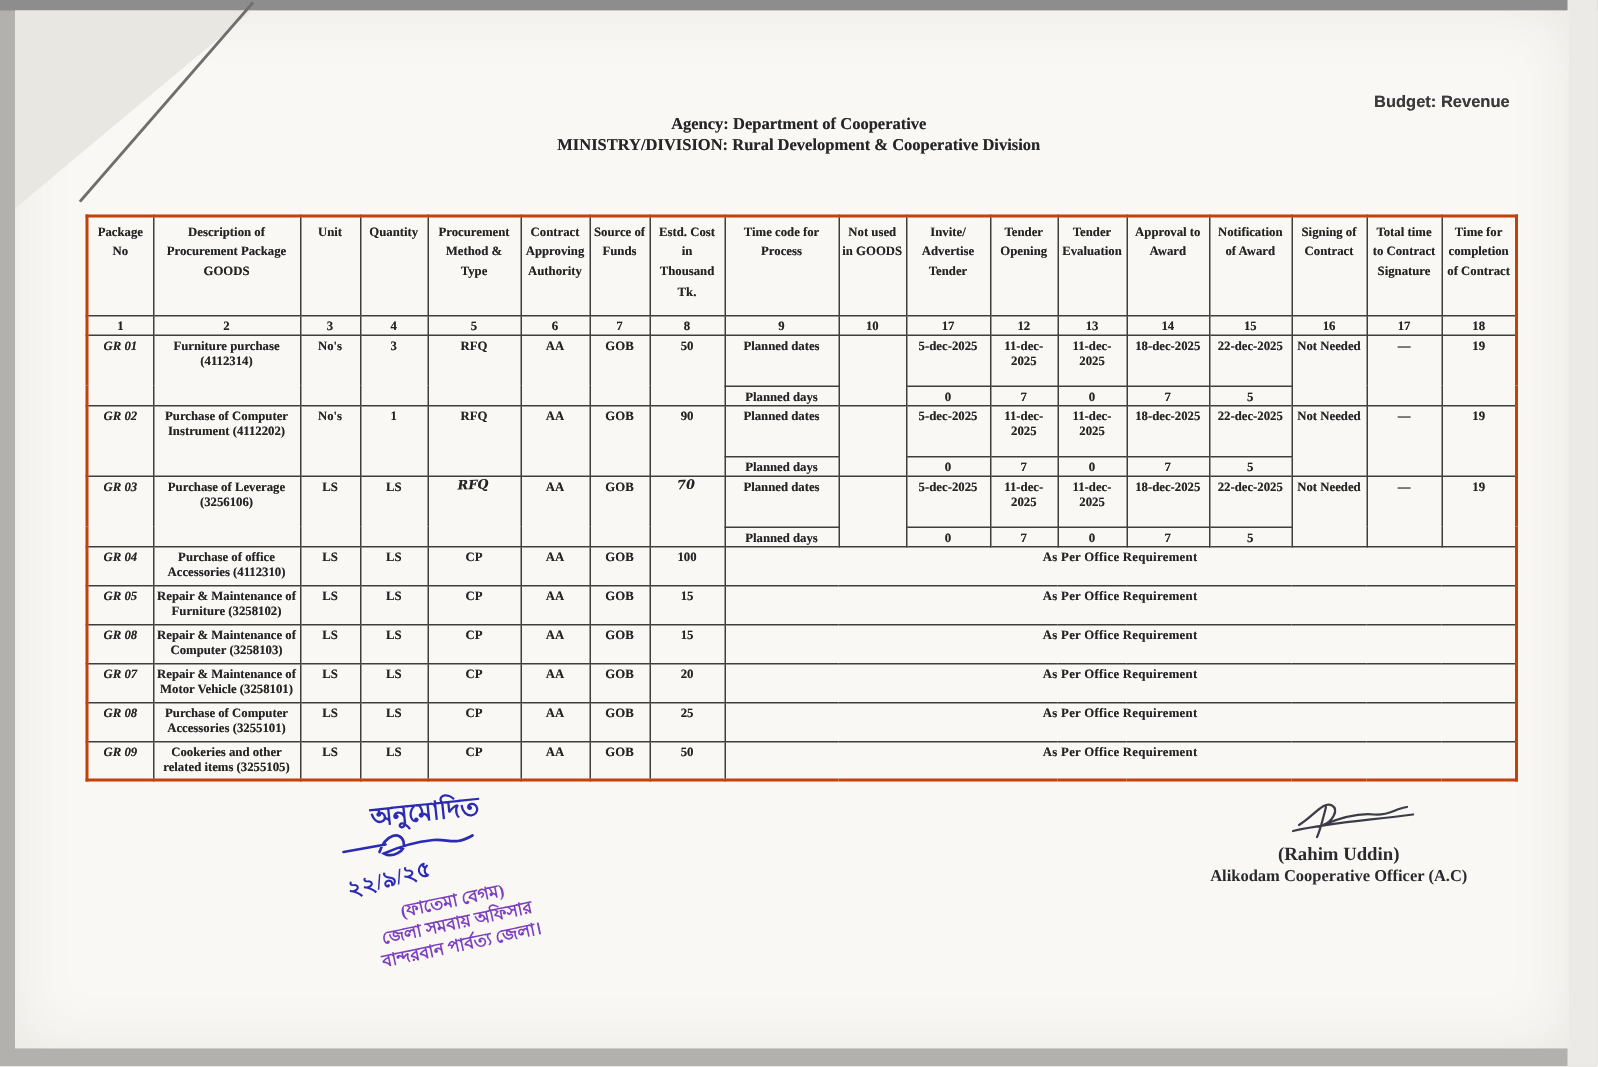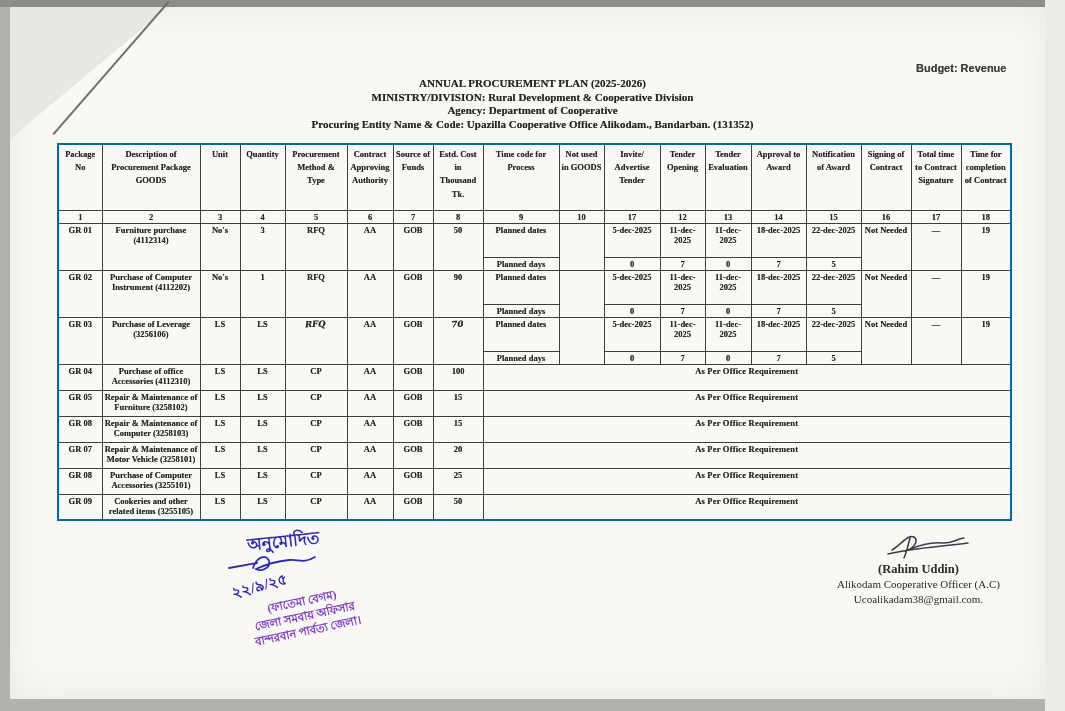--- a/index.html
+++ b/index.html
@@ -26,73 +26,71 @@
   }
   .doc-text { color:#262626; text-shadow:0 0 .4px rgba(20,20,20,.55); }
 
   .budget { position:absolute; left:897px; top:62px; font-family:"Liberation Sans", sans-serif;
     font-weight:bold; font-size:11px; color:#3a3a3a;padding-left:19px; }
   .doc-header { position:absolute; left:110px; top:77px; width:845px; text-align:center;
     font-weight:bold; font-size:11px; line-height:13.5px; }
 
   table.plan { position:absolute; left:57px; top:143px; width:953px;
     border-collapse:collapse; table-layout:fixed;
-    border:2px solid #0369a1; }
+    border:2px solid #c2410c; }
   table.plan th, table.plan td {
     border:1px solid #3f3e3c; font-weight:bold; color:#242424;
     font-size:8.5px; padding:1px 2px; text-align:center; vertical-align:top;
     overflow:hidden; text-shadow:0 0 .4px rgba(20,20,20,.5);
   }
   col.c1{width:44px} col.c2{width:98px} col.c3{width:40px} col.c4{width:45px}
   col.c5{width:62px} col.c6{width:46px} col.c7{width:40px} col.c8{width:50px}
   col.c9{width:76px} col.c10{width:45px} col.c11{width:56px} col.c12{width:45px}
   col.c13{width:46px} col.c14{width:55px} col.c15{width:55px} col.c16{width:50px}
   col.c17{width:50px} col.c18{width:50px}
   tr.h-labels { height:66px; } tr.h-labels th { line-height:1.55; padding-top:3px; }
   tr.h-numbers { height:13px; } tr.h-numbers th { vertical-align:middle; padding:0; }
   tr.dates-row { height:34px; } tr.days-row { height:13px; } tr.single-row { height:26px; }
   td.lbl { text-align:left; padding-left:4px; }
   td.desc { line-height:1.18; }
   td.note { vertical-align:middle; font-size:9px; letter-spacing:.2px; }
   td.hand { font-family:"DejaVu Serif", serif; font-style:italic; font-weight:400;
     font-size:15px; color:#161616; text-shadow:none; transform:rotate(-2deg); vertical-align:middle; }
-  td.mid { vertical-align:middle; }
+  td.mid { vertical-align:middle;font-style:italic; }
 
   .sig-left { position:absolute; left:225px; top:528px; width:185px; height:125px; }
   .approved { position:absolute; left:22px; top:0; font-size:17px; font-weight:bold;
     transform:rotate(-6deg); }
   .left-scribble { position:absolute; left:2px; top:24px; }
   .bn-date { position:absolute; left:6px; top:46px; font-size:15px; font-weight:bold;
     transform:rotate(-15deg); }
   .stamp { position:absolute; left:0; top:66px; width:160px; text-align:center;
     font-size:11.5px; font-weight:bold; line-height:1.32; transform:rotate(-12deg); }
 
-  .sig-right { position:absolute; left:796px; top:530px; width:245px; text-align:center;
+  .sig-right { position:absolute; left:770px; top:530px; width:245px; text-align:center;
     color:#2a2a2e; }
   .right-scribble { display:block; margin:0 auto 2px auto; }
   .officer-name { font-size:12.5px; font-weight:bold; }
-  .officer-line { font-size:11px; line-height:1.35; }
+  .officer-line { font-size:11px; line-height:1.35;font-weight:bold; }
 </style>
 </head>
 <body>
 
 <div class="scan">
   <div class="strip-top"></div>
   <div class="strip-right"></div>
   <div class="page"></div>
   <div class="fold-corner"></div>
   <div class="fold-line"></div>
 
   <div class="budget doc-text">Budget: Revenue</div>
 
   <div class="doc-header doc-text">
-    <div>ANNUAL PROCUREMENT  PLAN (2025-2026)</div>
+    <div>Agency: Department of Cooperative</div>
     <div>MINISTRY/DIVISION: Rural  Development &amp; Cooperative Division</div>
-    <div>Agency: Department of Cooperative</div>
-    <div>Procuring Entity Name &amp; Code: Upazilla Cooperative Office Alikodam., Bandarban. (131352)</div>
   </div>
 
   <table class="plan" id="plan-table">
     <colgroup>
       <col class="c1">
         <col class="c2">
         <col class="c3">
         <col class="c4">
         <col class="c5">
       <col class="c6">
@@ -317,15 +315,14 @@
       <div>বান্দরবান পার্বত্য জেলা।</div>
     </div>
   </div>
 
   <div class="sig-right">
     <svg class="right-scribble" width="110" height="30" viewBox="0 0 110 30">
       <path d="M28 20 C 38 14, 44 4, 50 7 C 55 10, 50 18, 44 20 C 56 15, 68 12, 78 13 C 88 14, 92 9, 100 8 M 24 24 C 50 18, 74 17, 104 13 M 46 8 C 44 16, 42 24, 40 28" fill="none" stroke-width="1.5" stroke-linecap="round" class="ink-stroke-right" stroke="#3c3c48"></path>
     </svg>
     <div class="officer-name">(Rahim Uddin)</div>
     <div class="officer-line">Alikodam Cooperative Officer (A.C)</div>
-    <div class="officer-line">Ucoalikadam38@gmail.com.</div>
   </div>
 </div>
 
 </body></html>

